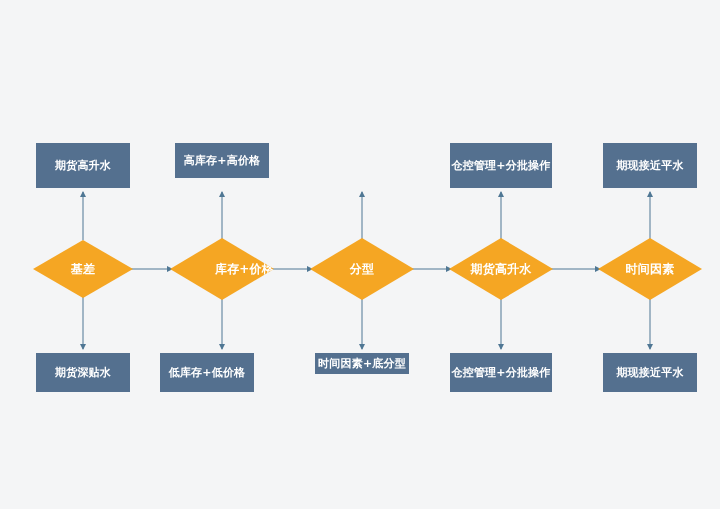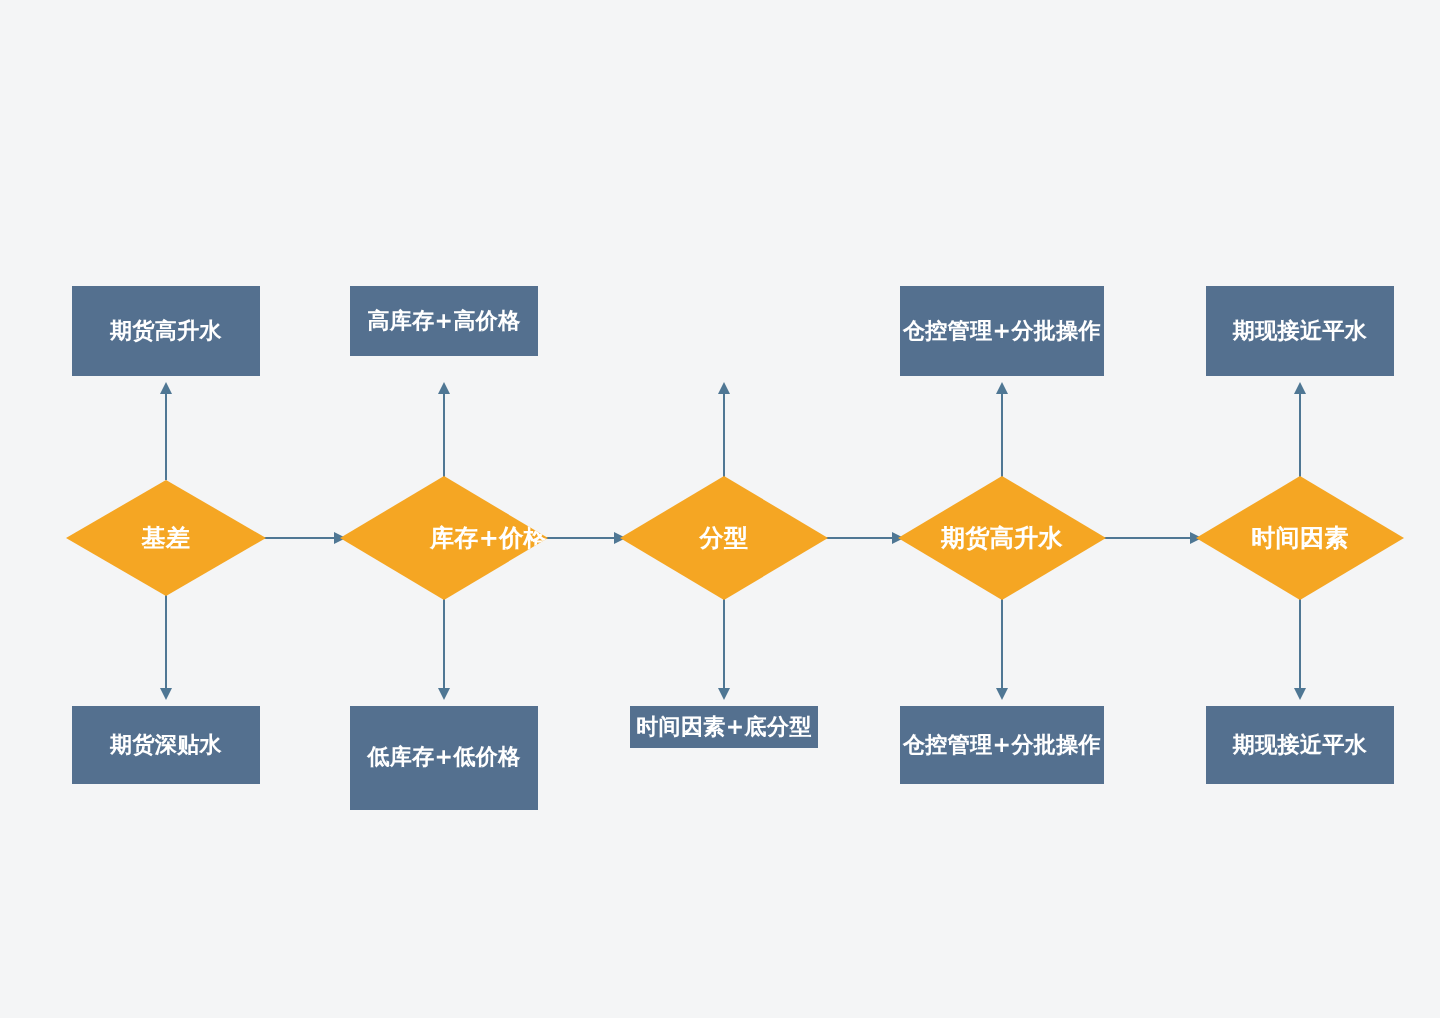--- a/index.html
+++ b/index.html
@@ -143,21 +143,21 @@
   <div class="node-diamond" style="left:449px; top:238px; width:104px; height:62px;">
     <span class="diamond-label">期货高升水</span>
   </div>
   <div class="node-diamond" style="left:598px; top:238px; width:104px; height:62px;">
     <span class="diamond-label">时间因素</span>
   </div>
 
   <div class="node-box" style="left:36px; top:353px; width:94px; height:39px;text-align:right;">
     <span class="box-label">期货深贴水</span>
   </div>
-  <div class="node-box" style="left:175px; top:353px; width:94px; height:52px;">
+  <div class="node-box" style="left:160px; top:353px; width:94px; height:39px;">
     <span class="box-label">低库存+低价格</span>
   </div>
   <div class="node-box" style="left:315px; top:353px; width:94px; height:21px;">
     <span class="box-label">时间因素+底分型</span>
   </div>
   <div class="node-box" style="left:450px; top:353px; width:102px; height:39px;">
     <span class="box-label">仓控管理+分批操作</span>
   </div>
   <div class="node-box" style="left:603px; top:353px; width:94px; height:39px;">
     <span class="box-label">期现接近平水</span>

